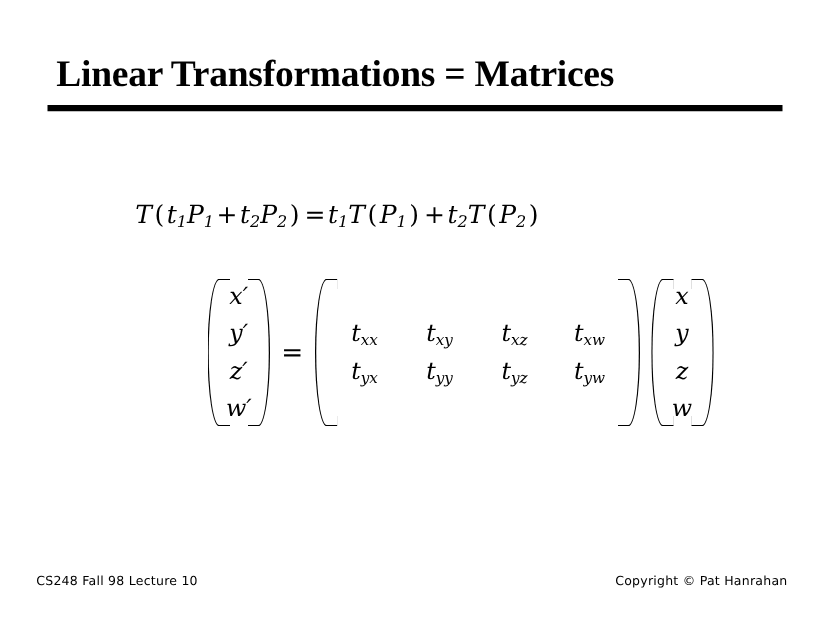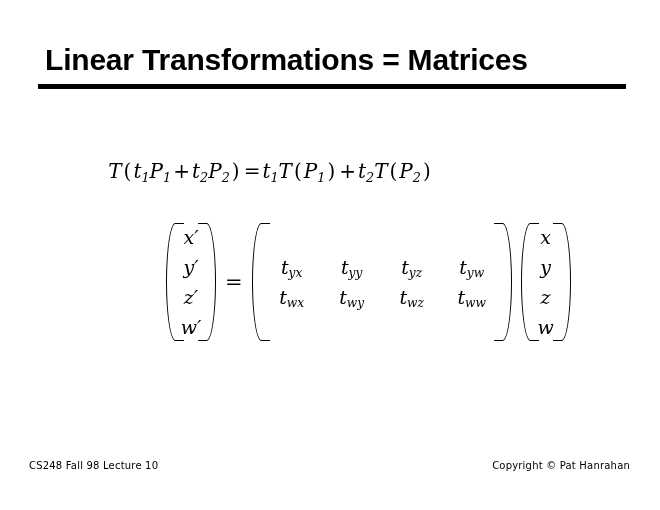--- a/index.html
+++ b/index.html
@@ -15,21 +15,21 @@
     overflow: hidden;
     font-family: "Liberation Sans", sans-serif;
   }
 
   
   #title {
     position: absolute;
     left: 45px;
     top: 42px;
     width: 580px;
-    font-family: Liberation Sans, sans-serif;
+    font-family: Liberation Serif, serif;
     font-weight: bold;
     font-size: 30px;
     line-height: 36px;
     letter-spacing: -0.2px;
     color: #000000;
     white-space: nowrap;
   }
   #title-rule {
     position: absolute;
     left: 38px;
@@ -193,31 +193,31 @@
         </tbody>
       </table>
     <span class="paren right"></span>
 
     <span id="eqsign">=</span>
 
     <span class="paren left"></span>
     <table class="mat m4" id="transform-matrix">
         <tbody>
           <tr>
+            <td><span>t</span><sub class="sb">xx</sub></td>
+            <td><span>t</span><sub class="sb">xy</sub></td>
+            <td><span>t</span><sub class="sb">xz</sub></td>
+            <td><span>t</span><sub class="sb">xw</sub></td>
+          </tr>
+          <tr>
             <td><span>t</span><sub class="sb">yx</sub></td>
             <td><span>t</span><sub class="sb">yy</sub></td>
             <td><span>t</span><sub class="sb">yz</sub></td>
             <td><span>t</span><sub class="sb">yw</sub></td>
           </tr>
-          <tr>
-            <td><span>t</span><sub class="sb">wx</sub></td>
-            <td><span>t</span><sub class="sb">wy</sub></td>
-            <td><span>t</span><sub class="sb">wz</sub></td>
-            <td><span>t</span><sub class="sb">ww</sub></td>
-          </tr>
         </tbody>
       </table>
     <span class="paren right"></span>
 
     <span class="gap"></span>
 
     <span class="paren left"></span>
     <table class="mat vec" id="right-vector">
         <tbody>
           <tr>

